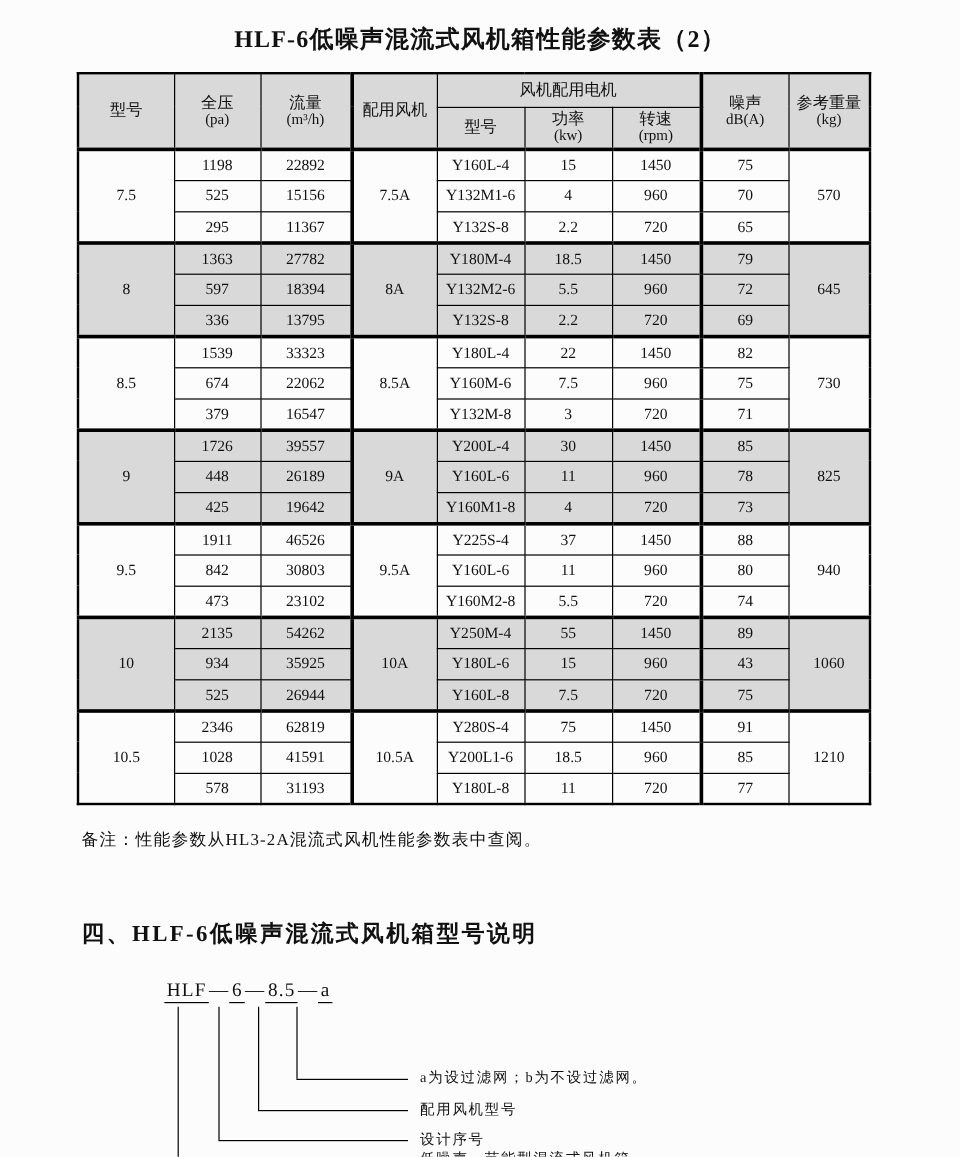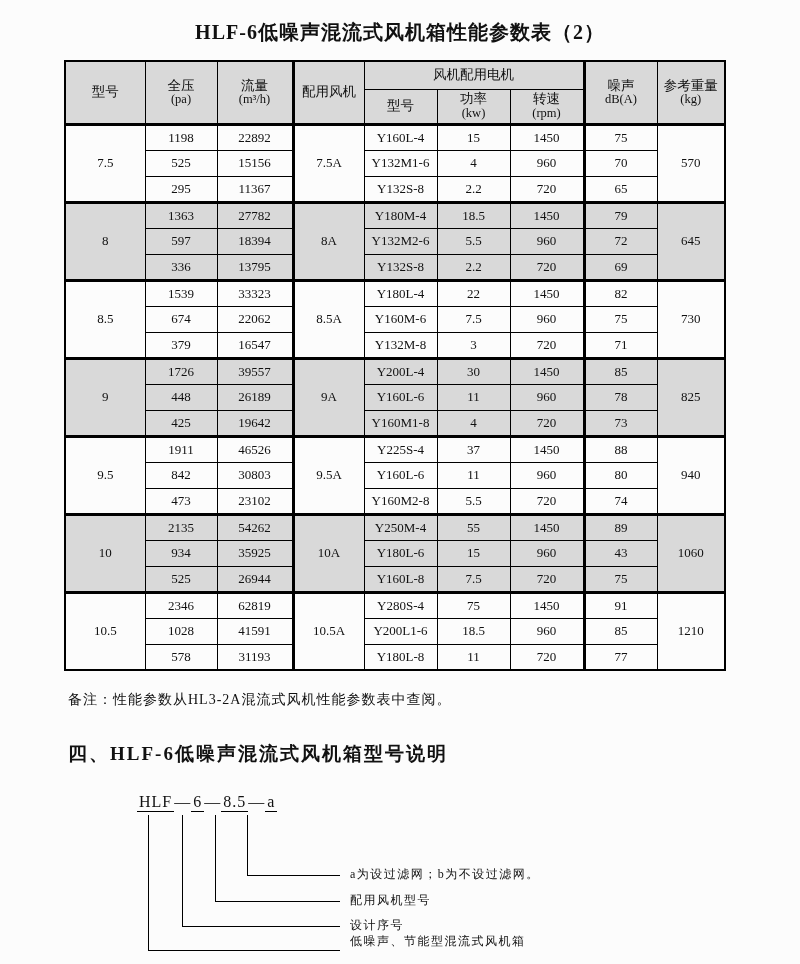--- a/index.html
+++ b/index.html
@@ -52,21 +52,21 @@
   tr.group-start td{border-top:3px solid var(--border-c);}
   tr.shaded td{background:var(--shade);}
   
   .note{
     margin:20px 0 0 68px;
     font-size:14px;
     letter-spacing:1px;
   }
   
   .section-title{
-    margin:32px 0 0 68px;
+    margin:56px 0 0 68px;
     font-size:19px;
     font-weight:bold;
     letter-spacing:2px;
   }
   
   .diagram{
     position:relative;
     height:200px;
     margin-top:26px;
     font-size:16px;

